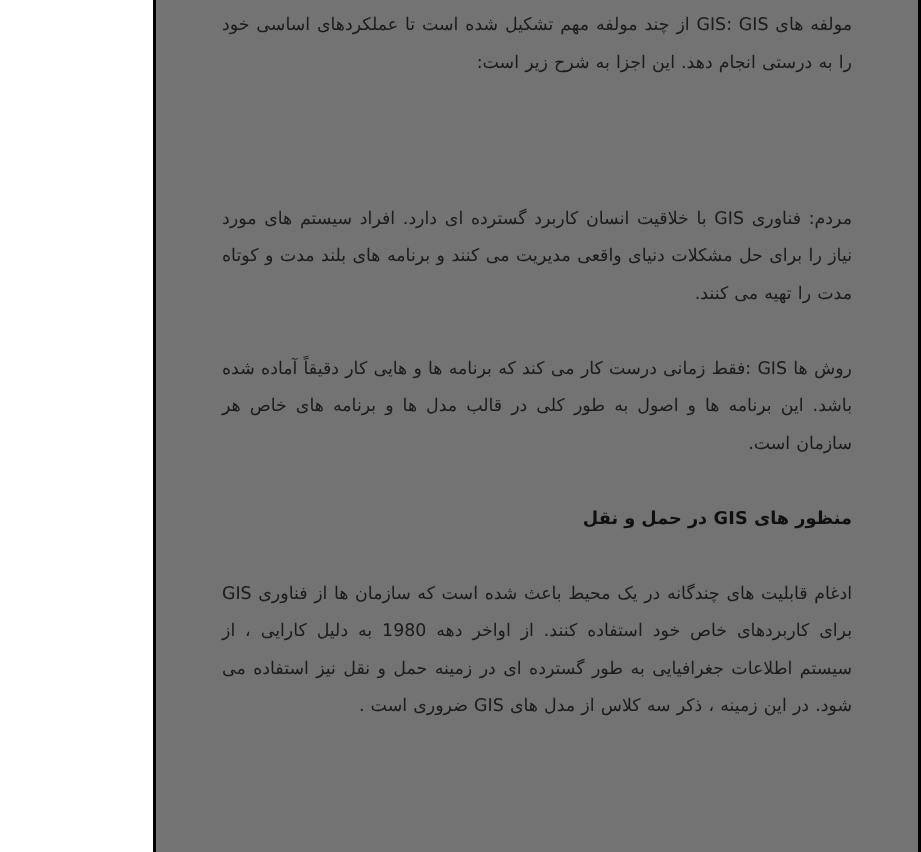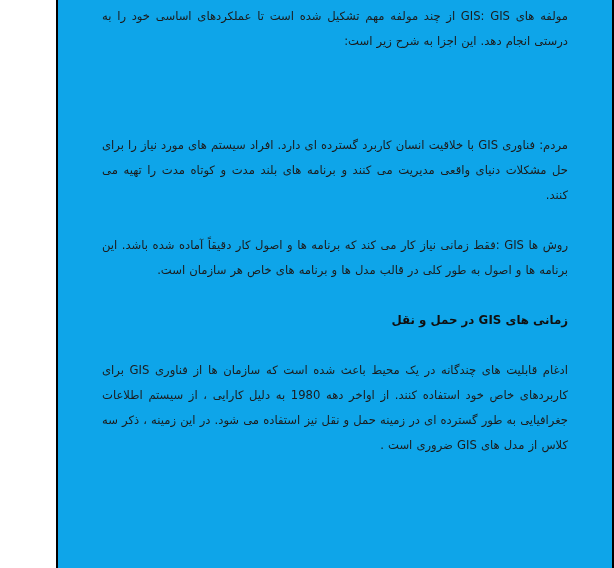--- a/index.html
+++ b/index.html
@@ -12,23 +12,23 @@
     width: 614px;
     height: 568px;
     overflow: hidden;
     font-family: "DejaVu Sans", "Liberation Sans", sans-serif;
   }
 
   
   .page {
     position: relative;
     box-sizing: border-box;
-    width: 558px;
+    width: 512px;
     height: 568px;
-    background: #0ea5e9;
+    background: #737373;
     border-left: 2px solid #000000;
     border-right: 2px solid #000000;
     padding: 0;
   }
 
   .content {
     box-sizing: border-box;
     width: 100%;
     height: 100%;
     padding: 4px 44px 0 44px;
@@ -82,24 +82,24 @@
 
     <div class="gap-lg"></div>
 
 
     <div class="gap-lg"></div>
 
     <p class="para">مردم: فناوری GIS با خلاقیت انسان کاربرد گسترده ای دارد. افراد سیستم های مورد نیاز را برای حل مشکلات دنیای واقعی مدیریت می کنند و برنامه های بلند مدت و کوتاه مدت را تهیه می کنند.</p>
 
     <div class="gap-lg"></div>
 
-    <p class="para">روش ها GIS :فقط زمانی نیاز کار می کند که برنامه ها و اصول کار دقیقاً آماده شده باشد. این برنامه ها و اصول به طور کلی در قالب مدل ها و برنامه های خاص هر سازمان است.</p>
+    <p class="para">روش ها GIS :فقط زمانی درست کار می کند که برنامه ها و هایی کار دقیقاً آماده شده باشد. این برنامه ها و اصول به طور کلی در قالب مدل ها و برنامه های خاص هر سازمان است.</p>
 
     <div class="gap-lg"></div>
 
-    <h2 class="heading">زمانی های GIS در حمل و نقل</h2>
+    <h2 class="heading">منظور های GIS در حمل و نقل</h2>
 
     <div class="gap-lg"></div>
 
     <p class="para">ادغام قابلیت های چندگانه در یک محیط باعث شده است که سازمان ها از فناوری GIS برای کاربردهای خاص خود استفاده کنند. از اواخر دهه 1980 به دلیل کارایی ، از سیستم اطلاعات جغرافیایی به طور گسترده ای در زمینه حمل و نقل نیز استفاده می شود. در این زمینه ، ذکر سه کلاس از مدل های GIS ضروری است .</p>
 
   </div>
 </div>
 
 </body></html>

